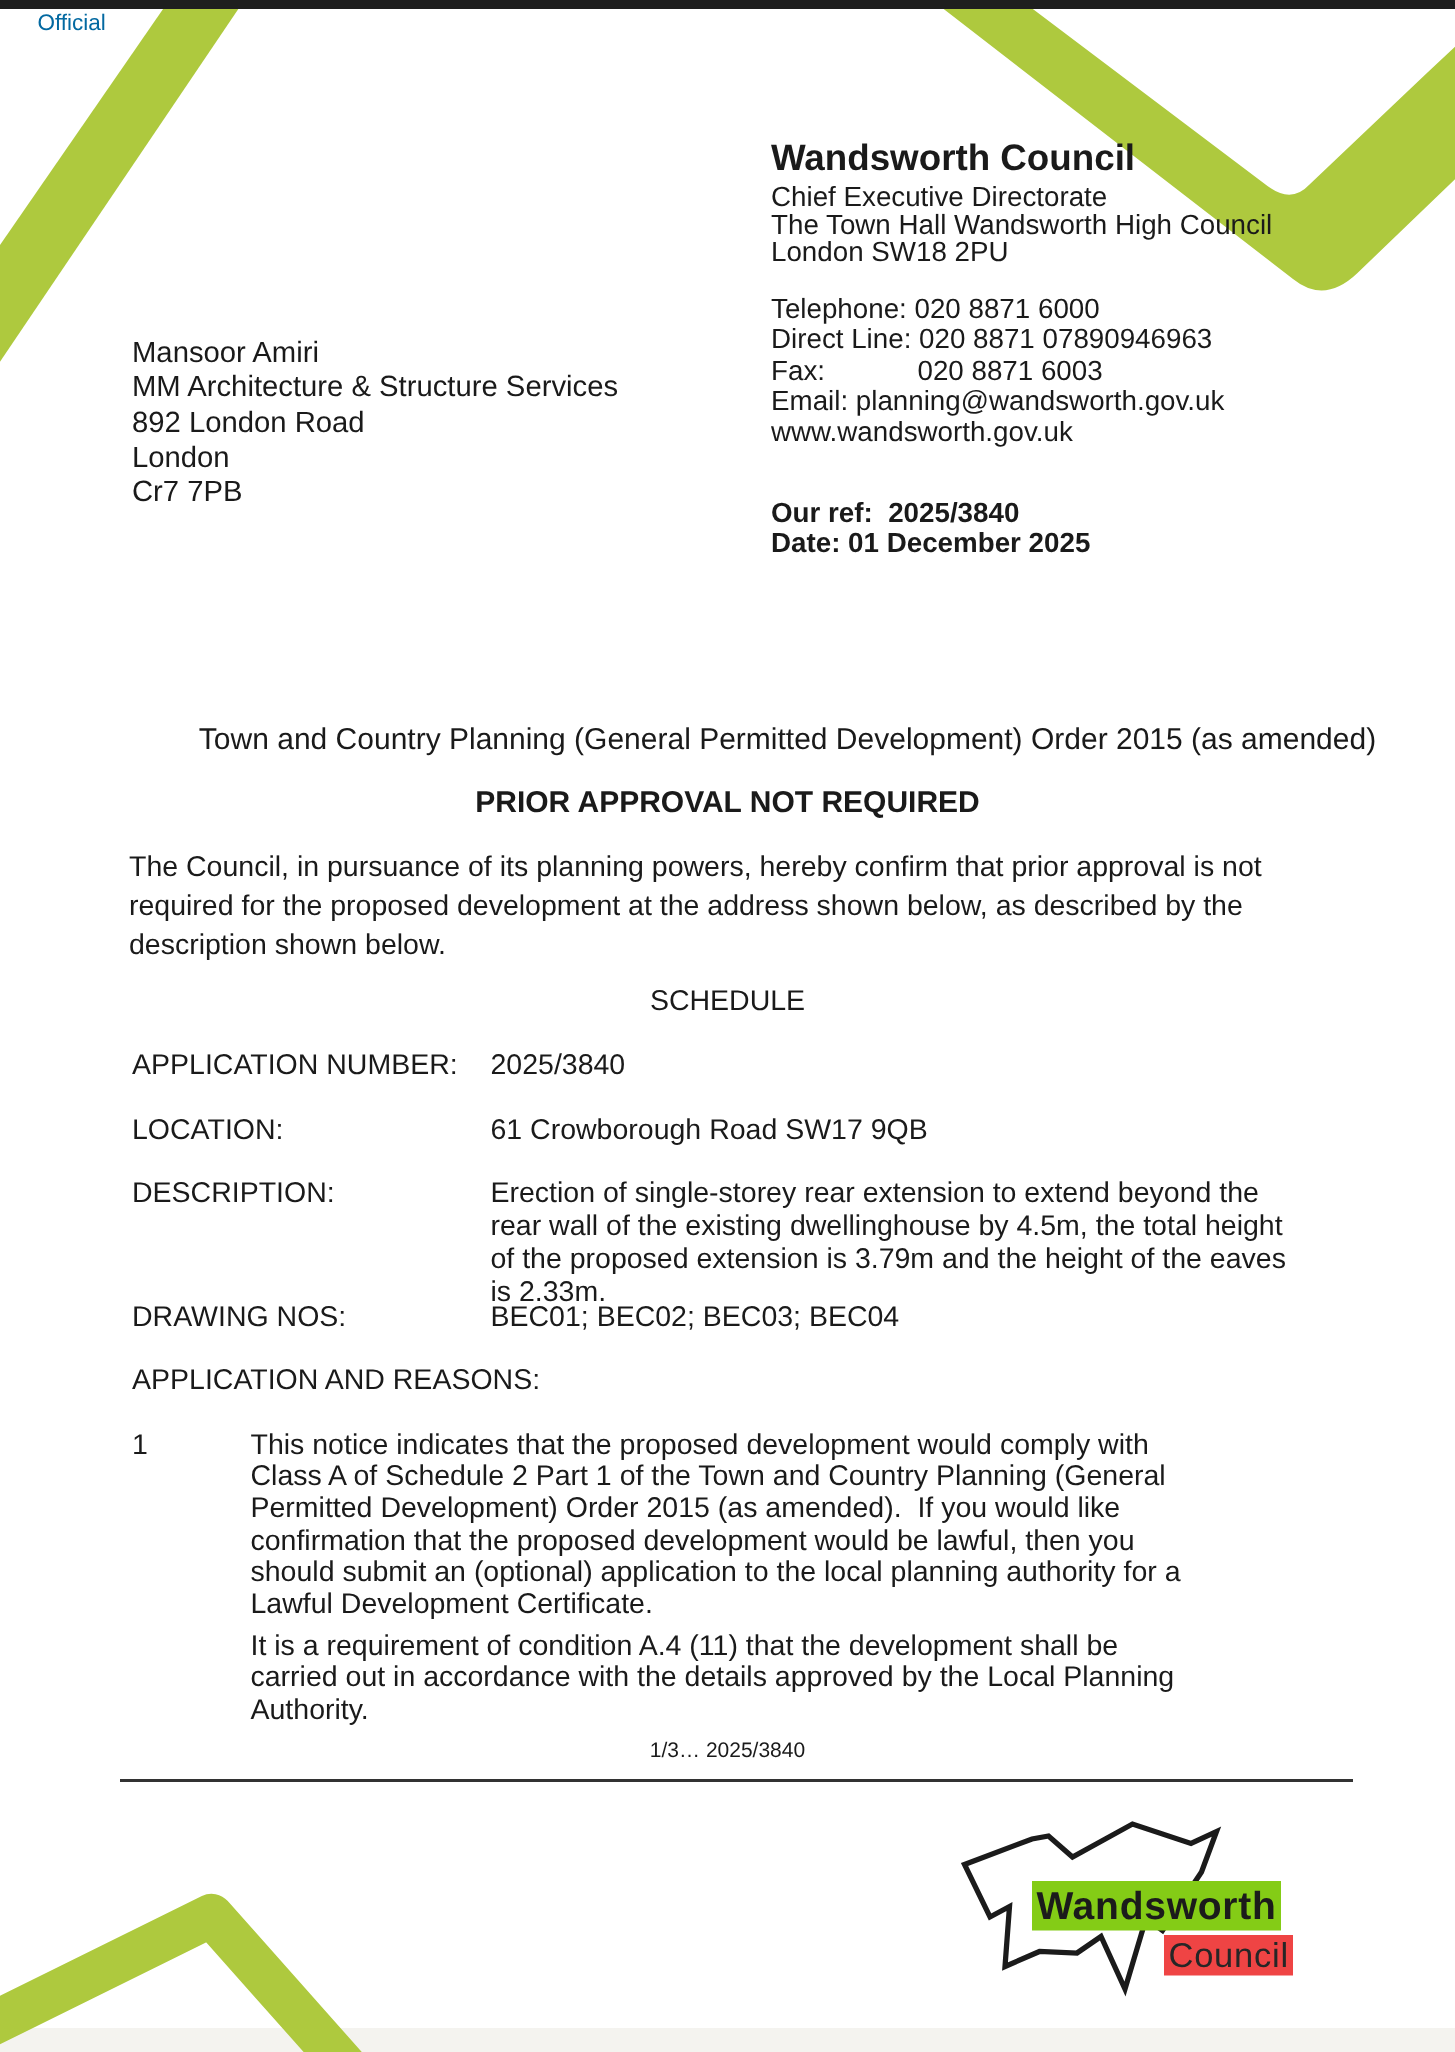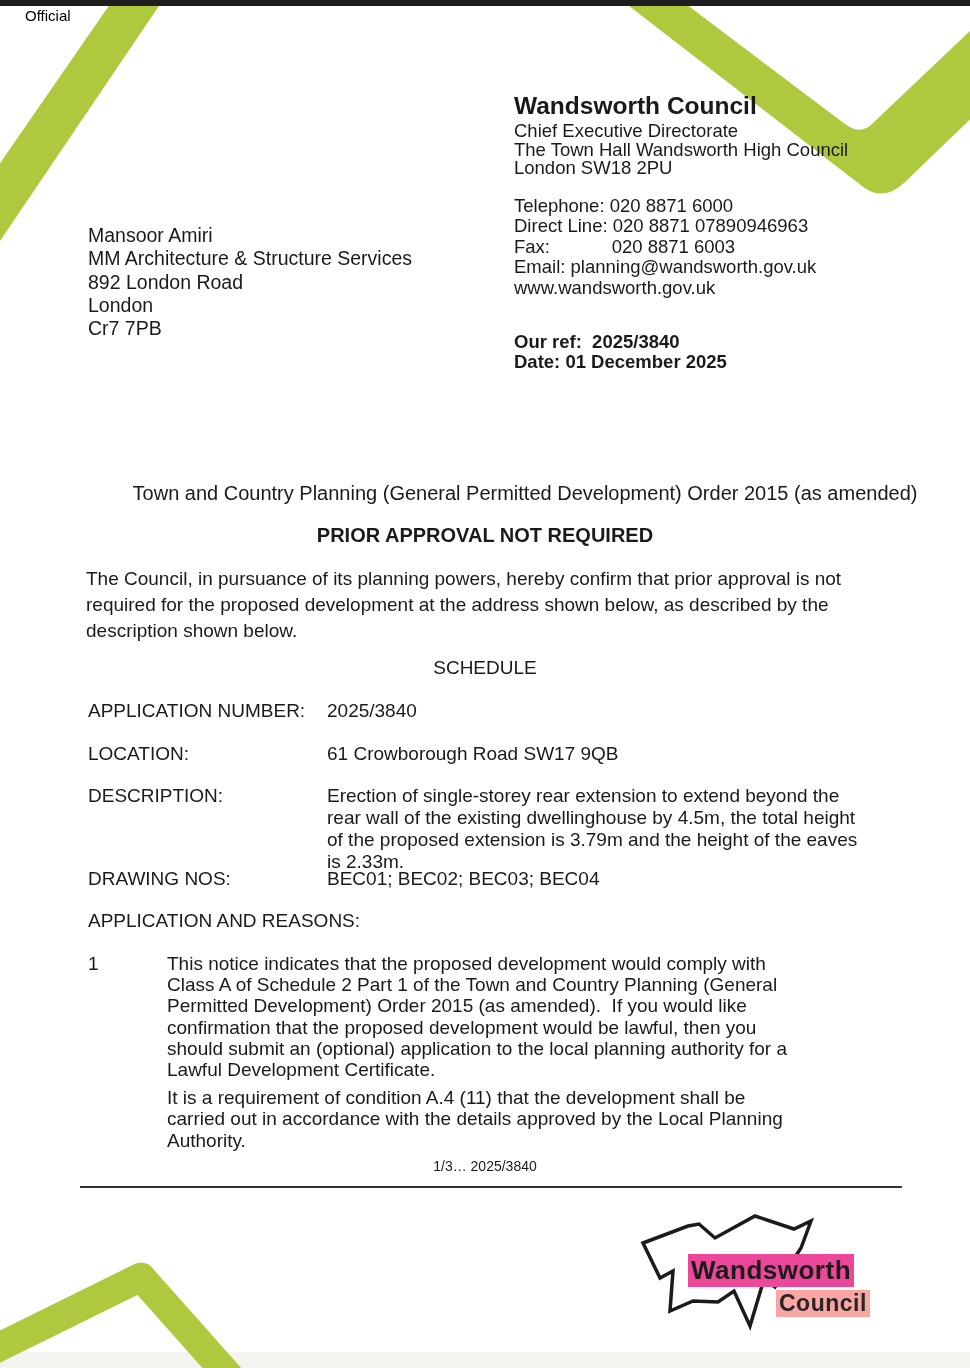--- a/index.html
+++ b/index.html
@@ -3,21 +3,21 @@
 <meta charset="utf-8">
 <style>
   html,body{margin:0;padding:0;background:#fff;}
   #page{
     position:relative;width:970px;height:1368px;overflow:hidden;
     background:#ffffff;color:#1a1a1a;
     font-family:"Liberation Sans","DejaVu Sans",sans-serif;
   }
   .abs{position:absolute;}
   #top-bar{left:0;top:0;width:970px;height:6px;background:#1e1e1e;}
-  #official{left:25px;top:7px;font-size:15px;color:#000000;}
+  #official{left:25px;top:7px;font-size:15px;color:#0369a1;}
   #decor{left:0;top:0;width:970px;height:1368px;pointer-events:none;}
   #bottom-strip{left:0;top:1352px;width:970px;height:16px;background:#f4f3ef;}
 
   #recipient{left:88px;top:224px;font-size:19.5px;line-height:23.3px;}
 
   #council{left:514px;top:92px;width:420px;}
   #council-name{font-size:24.5px;font-weight:bold;line-height:27px;}
   #council-dept{margin-top:3px;font-size:18.5px;line-height:18.5px;}
   #council-contacts{margin-top:18px;font-size:18.5px;line-height:20.6px;}
   #council-refs{margin-top:34px;font-size:18.5px;line-height:20px;font-weight:bold;}
@@ -41,23 +41,23 @@
   #cond-text .para + .para{margin-top:7px;}
 
   #page-ref{left:0;top:1158px;width:970px;text-align:center;font-size:14px;}
   #footer-rule{left:80px;top:1186px;width:822px;height:0;border-top:2px solid #333;}
   #signoff{left:88px;top:1197px;font-size:19px;}
   #signoff .name{margin-left:14px;}
 
   #logo{left:638px;top:1196px;width:262px;height:146px;}
   #logo svg{position:absolute;left:0;top:0;}
   #logo-word1{position:absolute;left:50px;top:58px;font-size:26px;font-weight:bold;
-    color:#1b1b1b;background:#ec4899;padding:1px 3px;letter-spacing:.5px;}
-  #logo-word2{position:absolute;left:138px;top:94px;font-size:23px;font-weight:700;
-    color:#262626;background:#fca5a5;padding:0 3px;letter-spacing:.5px;}
+    color:#1b1b1b;background:#84cc16;padding:1px 3px;letter-spacing:.5px;}
+  #logo-word2{position:absolute;left:138px;top:94px;font-size:23px;font-weight:400;
+    color:#262626;background:#ef4444;padding:0 3px;letter-spacing:.5px;}
 </style>
 </head>
 <body>
 
 <div id="page">
 
   <div id="bottom-strip" class="abs"></div>
 
   <svg id="decor" class="abs" viewBox="0 0 970 1368">
     <polygon points="117,-6 167,-6 -6,250 -6,172" fill="#aec93e"></polygon>

